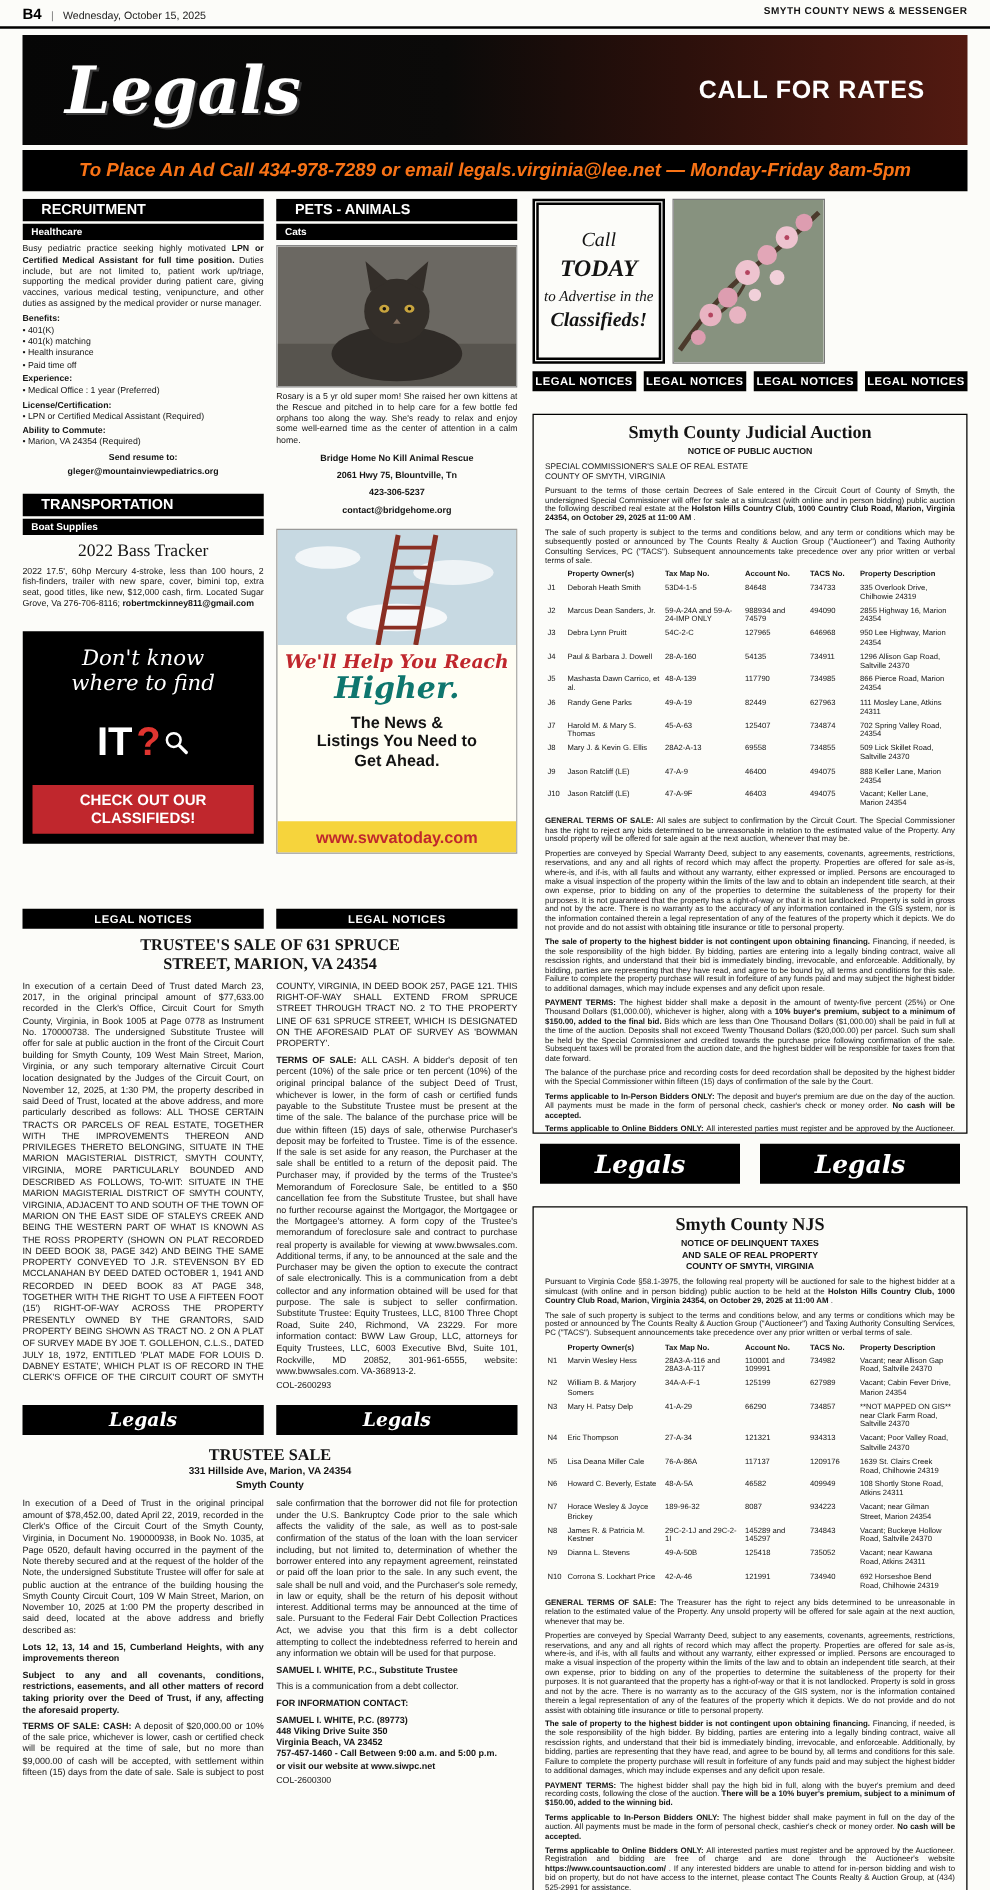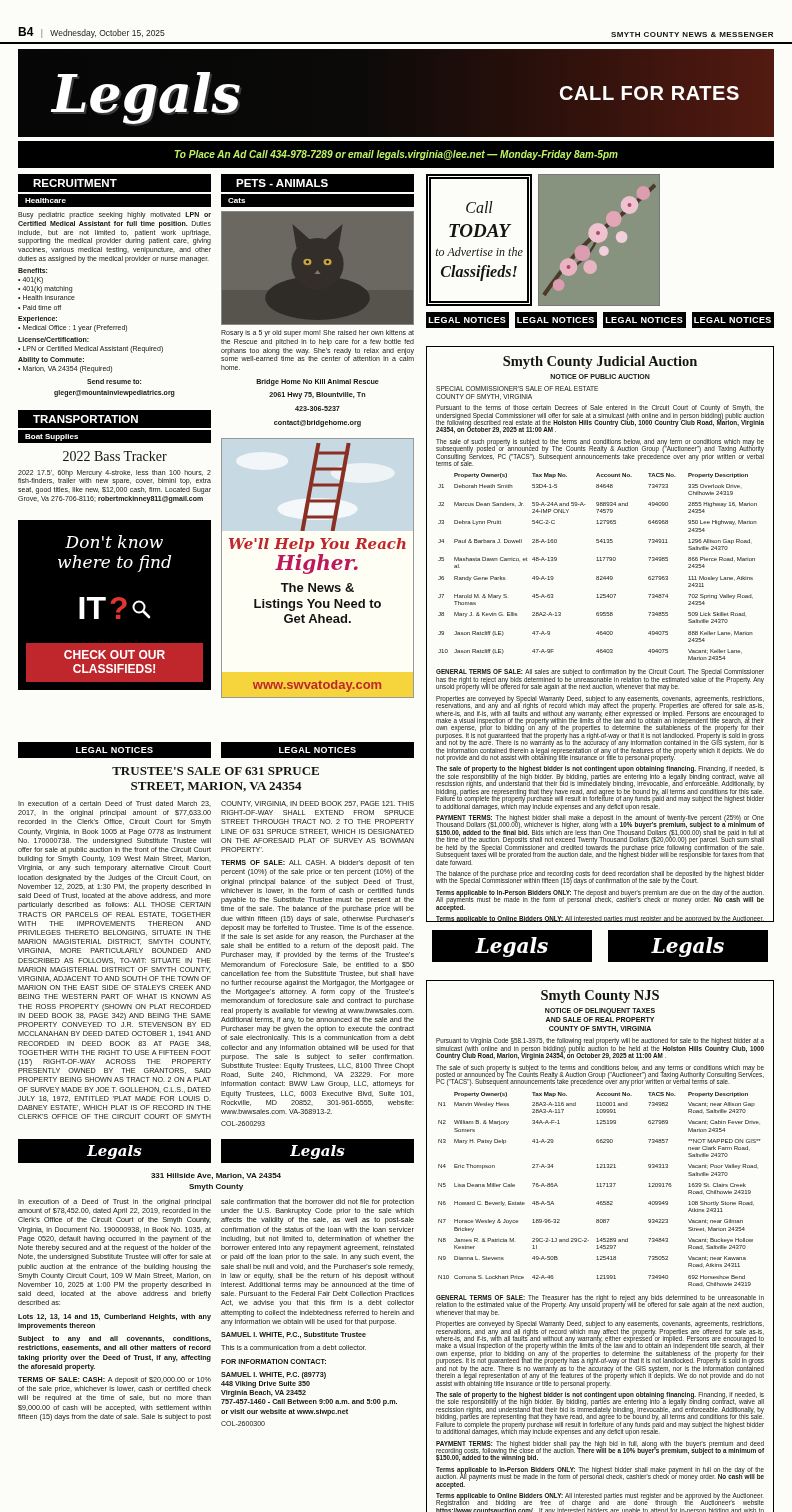--- a/index.html
+++ b/index.html
@@ -1,30 +1,30 @@
 <!DOCTYPE html>
 <html><head>
 <meta charset="utf-8">
 <title>Legals Page B4</title>
 <style>
   html,body{margin:0;padding:0}
   body{background:#6e6e6e;font-family:"Liberation Sans",sans-serif}
   p{margin:0}
   .page{width:792px;height:1512px;margin:0 auto;background:#fcfcf9;color:#141414;position:relative;overflow:hidden}
   
-  .topbar{display:flex;justify-content:space-between;align-items:flex-end;padding:25px 18px 3px;border-bottom:2.5px solid #000}
+  .topbar{display:flex;justify-content:space-between;align-items:flex-start;padding:4px 18px 3px;border-bottom:2.5px solid #000}
   .topbar-left{font-size:8.5px;color:#222}
   .topbar-left .pageno{font-weight:bold;font-size:12px;color:#000}
   .topbar-left .sep{margin:0 5px;color:#777}
   .topbar-right{font-size:8px;font-weight:bold;letter-spacing:.4px}
   
   .masthead{margin:5px 18px 0;height:88px;background:linear-gradient(90deg,#060606 0%,#0b0a09 45%,#2c100b 70%,#531a11 100%);display:flex;align-items:center;justify-content:space-between;padding:0 34px;box-sizing:border-box}
   .masthead-title{font-family:"DejaVu Serif",serif;font-style:italic;font-weight:bold;font-size:52px;color:#fff;text-shadow:2px 2px 0 #3a3a3a}
   .masthead-rates{color:#fff;font-weight:bold;font-size:20px;letter-spacing:.6px}
-  .contactbar{margin:4px 18px;background:#000;color:#bef264;font-weight:bold;font-style:italic;text-align:center;font-size:10px;padding:8px 0}
+  .contactbar{margin:4px 18px;background:#000;color:#f97316;font-weight:bold;font-style:italic;text-align:center;font-size:15px;padding:8px 0}
   
   .content{display:grid;grid-template-columns:396px 348px;column-gap:12px;padding:2px 18px;box-sizing:content-box}
   
   .sec-bar{background:#000;color:#fff;font-weight:bold;font-size:11.5px;padding:3px 15px}
   .cat-bar{background:#000;color:#fff;font-weight:bold;font-size:8px;padding:2px 7px;margin-top:2px}
   .lbar{background:#000;color:#fff;font-weight:bold;text-align:center;font-size:9px;padding:3px 0;letter-spacing:.4px}
   .legals-banner{background:#000;color:#fff;text-align:center;font-family:"DejaVu Serif",serif;font-style:italic;font-weight:bold}
   .b{font-weight:bold}
   
   .ads-row{display:grid;grid-template-columns:1fr 1fr;column-gap:10px;height:560px;overflow:hidden}
@@ -42,21 +42,21 @@
   .findit-q{color:#e03530}
   .findit-cta{background:#c0272d;color:#fff;font-weight:bold;text-align:center;width:100%;padding:5px 0;font-size:12px;margin-top:auto;line-height:1.2}
   
   .photo-cat{height:112px;margin-top:4px;border:1px solid #888;overflow:hidden}
   .pet-caption{font-size:7px;line-height:1.25;text-align:justify;margin-top:4px}
   .pet-org{font-size:7.2px;font-weight:bold;text-align:center;line-height:1.35;margin-top:4px}
   
   .reach{margin-top:10px;border:1px solid #999;background:#fffef4;height:258px;display:flex;flex-direction:column;align-items:center;overflow:hidden}
   .reach-sky{width:100%;height:92px}
   .reach-l1{color:#c0272d;font-family:"DejaVu Serif",serif;font-style:italic;font-weight:bold;font-size:15px;margin-top:5px;line-height:1.1}
-  .reach-l2{color:#be185d;font-family:"DejaVu Serif",serif;font-style:italic;font-weight:bold;font-size:20px;line-height:1.1}
+  .reach-l2{color:#0f766e;font-family:"DejaVu Serif",serif;font-style:italic;font-weight:bold;font-size:24px;line-height:1.1}
   .reach-mid{font-weight:bold;font-size:13px;line-height:1.2;text-align:center;margin-top:6px}
   .reach-url{background:#f6d43c;color:#c0272d;font-weight:bold;width:100%;text-align:center;padding:5px 0;font-size:13px;margin-top:auto}
   
   .bars2{display:grid;grid-template-columns:1fr 1fr;column-gap:10px;margin-top:8px}
   .spruce{margin-top:6px}
   .spruce-title{font-family:"Liberation Serif",serif;font-weight:bold;font-size:13px;text-align:center;line-height:1.15}
   .twocol{columns:2;column-gap:10px;font-size:7.2px;line-height:1.28;text-align:justify;margin-top:5px}
   .twocol p{margin:0 0 4px}
   .twocol span:not(:empty)::after{content:" "}
   .banners2{display:grid;grid-template-columns:1fr 1fr;column-gap:10px;margin-top:10px}
@@ -241,20 +241,21 @@
           <div class="colid">COL-2600293</div>
         </div>
       </div>
 
       <div class="banners2">
         <div class="legals-banner">Legals</div>
         <div class="legals-banner">Legals</div>
       </div>
 
       <div class="hillside">
+        <div class="hill-title">TRUSTEE SALE</div>
         <div class="hill-sub">331 Hillside Ave, Marion, VA 24354</div>
         <div class="hill-sub">Smyth County</div>
         <div class="twocol">
           <p>In execution of a Deed of Trust in the original principal amount of $78,452.00, dated April 22, 2019, recorded in the Clerk's Office of the Circuit Court of the Smyth County, Virginia, in Document No. 190000938, in Book No. 1035, at Page 0520, default having occurred in the payment of the Note thereby secured and at the request of the holder of the Note, the undersigned Substitute Trustee will offer for sale at public auction at the entrance of the building housing the Smyth County Circuit Court, 109 W Main Street, Marion, on November 10, 2025 at 1:00 PM the property described in said deed, located at the above address and briefly described as:</p>
           <p class="b">Lots 12, 13, 14 and 15, Cumberland Heights, with any improvements thereon</p>
           <p class="b">Subject to any and all covenants, conditions, restrictions, easements, and all other matters of record taking priority over the Deed of Trust, if any, affecting the aforesaid property.</p>
           <p><span class="b">TERMS OF SALE: CASH:</span><span>A deposit of $20,000.00 or 10% of the sale price, whichever is lower, cash or certified check will be required at the time of sale, but no more than $9,000.00 of cash will be accepted, with settlement within fifteen (15) days from the date of sale. Sale is subject to post sale confirmation that the borrower did not file for protection under the U.S. Bankruptcy Code prior to the sale which affects the validity of the sale, as well as to post-sale confirmation of the status of the loan with the loan servicer including, but not limited to, determination of whether the borrower entered into any repayment agreement, reinstated or paid off the loan prior to the sale. In any such event, the sale shall be null and void, and the Purchaser's sole remedy, in law or equity, shall be the return of his deposit without interest. Additional terms may be announced at the time of sale. Pursuant to the Federal Fair Debt Collection Practices Act, we advise you that this firm is a debt collector attempting to collect the indebtedness referred to herein and any information we obtain will be used for that purpose.</span></p>
           <p class="b">SAMUEL I. WHITE, P.C., Substitute Trustee</p>
           <p>This is a communication from a debt collector.</p>
           <p class="b">FOR INFORMATION CONTACT:</p>

